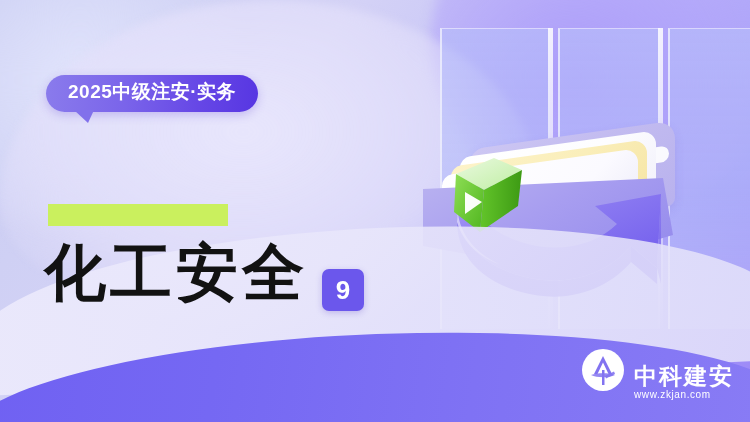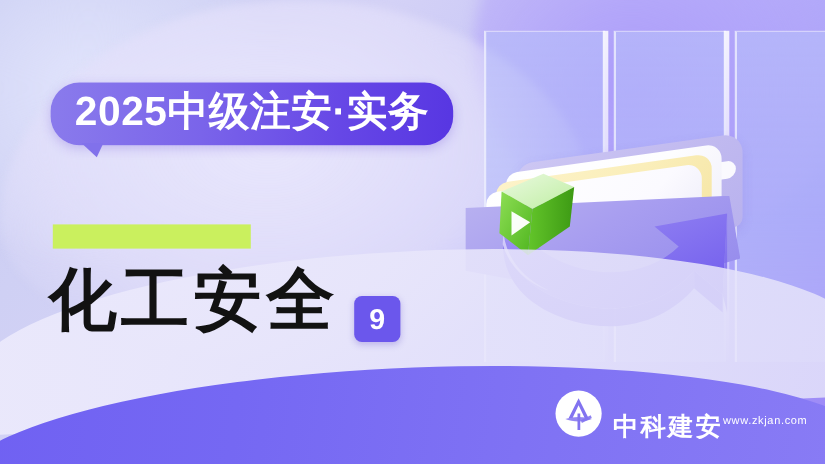--- a/index.html
+++ b/index.html
@@ -102,21 +102,21 @@
   #pill-wrap{position:absolute;left:46px;top:75px;}
   #pill{
     position:relative;
     display:inline-block;
     padding:7px 22px 9px 22px;
     border-radius:26px;
     background:linear-gradient(95deg,#8a7bec 0%,#7a64ea 38%,#6647e6 72%,#5736e2 100%);
     box-shadow:0 3px 10px rgba(90,60,210,.25);
   }
   #pill-label{
-    font-size:37px;font-weight:700;color:#ffffff;letter-spacing:.5px;
+    font-size:19px;font-weight:700;color:#ffffff;letter-spacing:.5px;
     white-space:nowrap;line-height:1.1;
   }
   #pill-tail{
     position:absolute;left:28px;bottom:-11px;width:0;height:0;
     border-left:14px solid transparent;
     border-right:6px solid transparent;
     border-top:13px solid #8171eb;
   }
 
   
@@ -141,21 +141,21 @@
     width:42px;height:42px;line-height:42px;
     border-radius:7px;
     background:#6b57ec;
     color:#ffffff;font-size:26px;font-weight:700;text-align:center;
     box-shadow:0 2px 6px rgba(80,55,190,.25);
   }
 
   
   #brand{position:absolute;right:16px;bottom:22px;display:flex;align-items:center;gap:9px;}
   #brand-mark{width:44px;height:44px;flex:0 0 auto;}
-  #brand-text{display:flex;flex-direction:row;margin-top:24px;}
+  #brand-text{display:flex;flex-direction:column;margin-top:24px;}
   #brand-name{
     font-size:23px;font-weight:700;color:#ffffff;letter-spacing:2px;line-height:1.05;
     font-family:"DejaVu Sans","Liberation Sans",sans-serif;
   }
   #brand-url{
     font-size:10px;font-weight:400;color:#ffffff;letter-spacing:.6px;
     margin-top:2px;line-height:1;
   }
 </style>
 </head>

